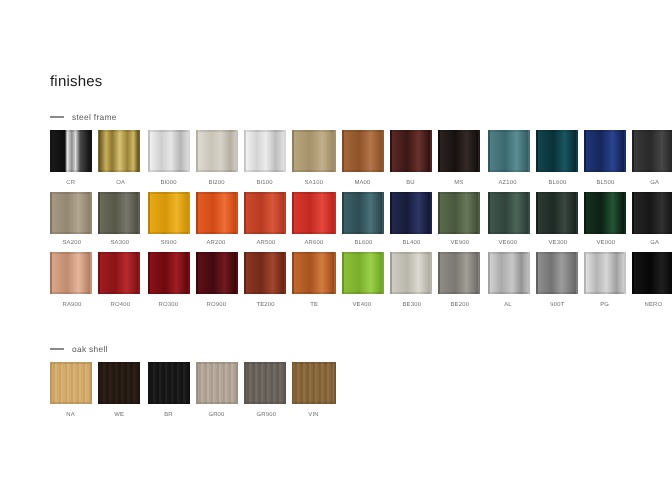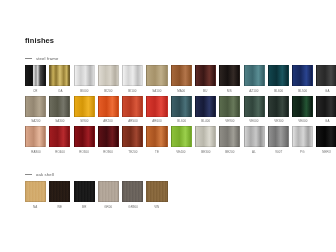--- a/index.html
+++ b/index.html
@@ -5,21 +5,21 @@
   html,body{margin:0;padding:0;}
   body{
     width:336px;height:252px;background:#ffffff;
     font-family:"Liberation Sans","DejaVu Sans",sans-serif;
     overflow:hidden;
   }
   .page{position:relative;width:336px;height:252px;box-sizing:border-box;}
 
   .title{
     position:absolute;left:25px;top:36px;
-    font-size:7.5px;font-weight:bold;color:#1a1a1a;
+    font-size:7.5px;font-weight:normal;color:#1a1a1a;
     letter-spacing:.1px;
   }
 
   .group{position:absolute;left:25px;}
   .group-head{display:flex;align-items:center;gap:4px;height:8px;}
   .dash{width:7px;height:1px;background:#8a8a8a;display:inline-block;}
   .group-label{font-size:4.2px;color:#5a5a5a;letter-spacing:.15px;}
 
   .rows{margin-top:3px;}
   .row{display:flex;gap:3.1px;margin-bottom:2px;}

